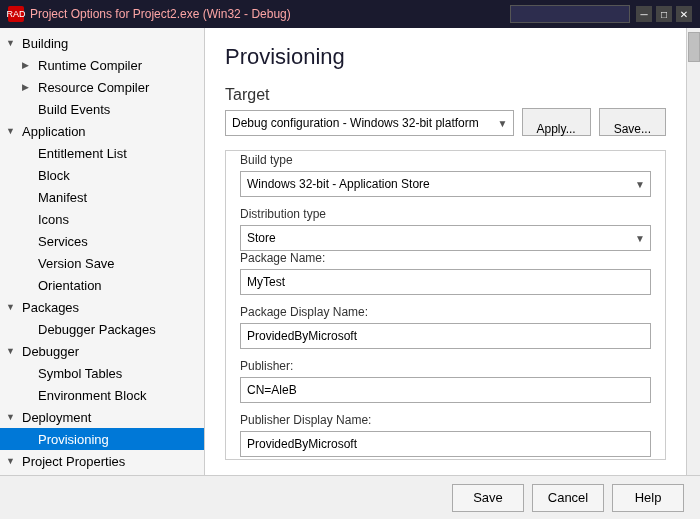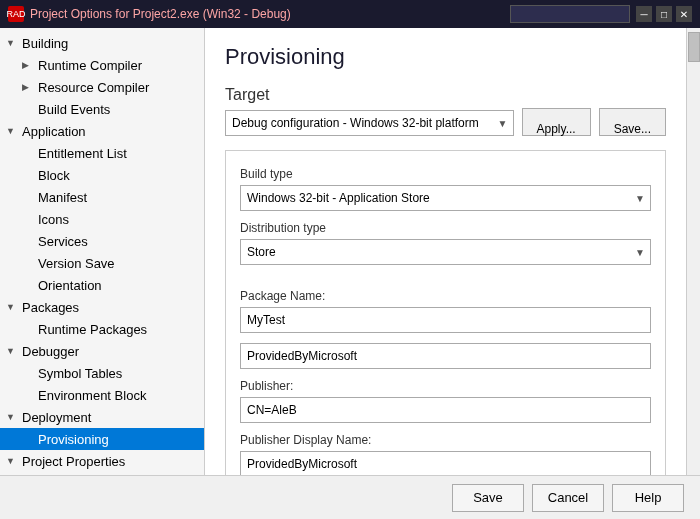--- a/index.html
+++ b/index.html
@@ -184,21 +184,21 @@
       padding: 13px 14px;
       border: 1px solid #aaa;
       background: #f0f0f0;
       font-size: 12px;
       cursor: pointer;
       white-space: nowrap;
     }
 
     .grouped-box {
       border: 1px solid #ccc;
-      padding: 16px 14px;
+      padding: 2px 14px;
       margin-bottom: 14px;
     }
 
     .field-label {
       font-size: 12px;
       color: #333;
       margin-bottom: 4px;
     }
     .text-input {
       width: 100%;
@@ -297,21 +297,21 @@
       <div class="tree-item indent-1">
         <span class="chevron"></span>
         <span class="label">Orientation</span>
       </div>
       <div class="tree-item">
         <span class="chevron">▼</span>
         <span class="label">Packages</span>
       </div>
       <div class="tree-item indent-1">
         <span class="chevron"></span>
-        <span class="label">Runtime Packages</span>
+        <span class="label">Debugger Packages</span>
       </div>
       <div class="tree-item">
         <span class="chevron">▼</span>
         <span class="label">Debugger</span>
       </div>
       <div class="tree-item indent-1">
         <span class="chevron"></span>
         <span class="label">Symbol Tables</span>
       </div>
       <div class="tree-item indent-1">
@@ -355,32 +355,33 @@
       <div class="field-label">Build type</div>
       <div class="dropdown-container" style="margin-bottom:10px;">
         <select>
           <option>Windows 32-bit - Application Store</option>
         </select>
         <span class="arrow">▼</span>
       </div>
 
       
       <div class="field-label">Distribution type</div>
-      <div class="dropdown-container" style="margin-bottom:24px;">
+      <div class="dropdown-container" style="margin-bottom:0;">
         <select>
           <option>Store</option>
         </select>
         <span class="arrow">▼</span>
       </div>
 
       
       <div class="field-label">Package Name:</div>
       <input class="text-input" type="text" value="MyTest" style="">
 
       
+      <div class="field-label">Package Display Name:</div>
       <input class="text-input" type="text" value="ProvidedByMicrosoft" style="">
 
       
       <div class="field-label">Publisher:</div>
       <input class="text-input" type="text" value="CN=AleB" style="">
 
       
       <div class="field-label">Publisher Display Name:</div>
       <input class="text-input" type="text" value="ProvidedByMicrosoft" style="">
 

